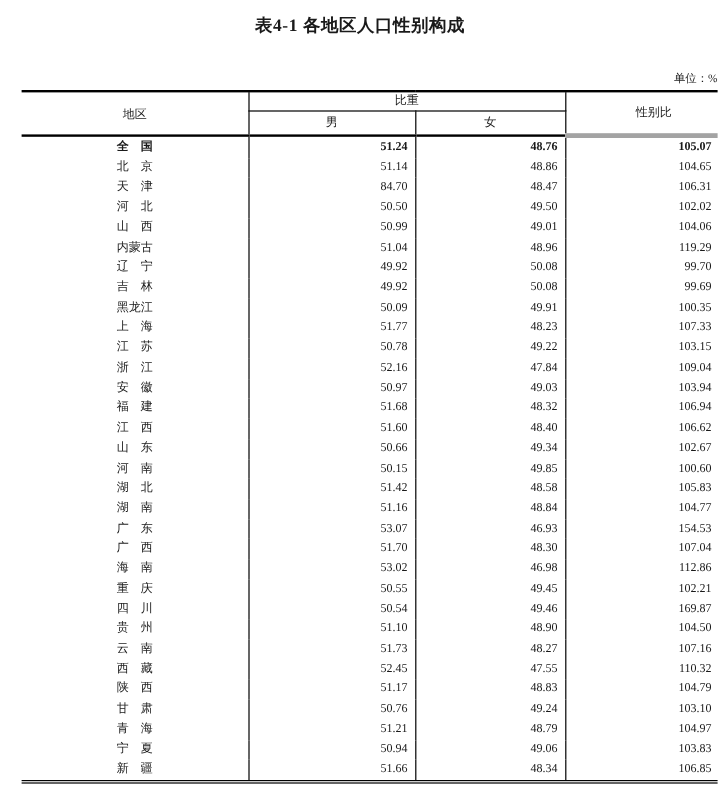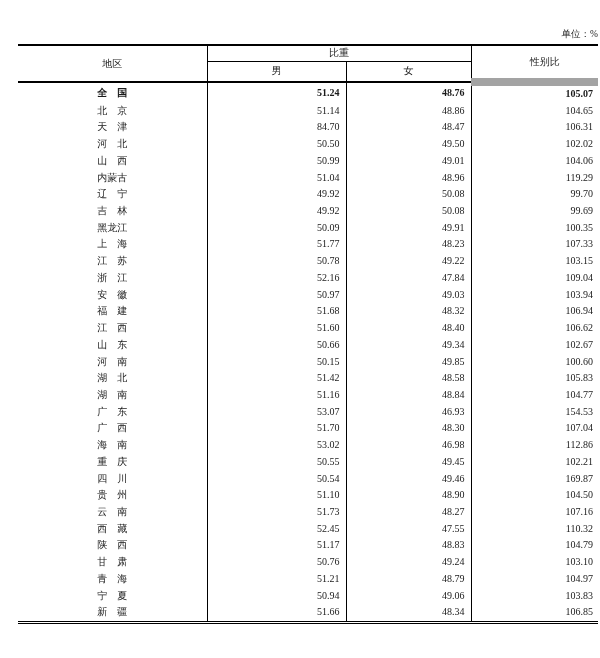--- a/index.html
+++ b/index.html
@@ -47,21 +47,21 @@
     font-size: 10px;
     text-align: center;
     vertical-align: middle;
     color: #1a1a1a;
   }
   tr.h1 { height: 16px; }
   tr.h2 { height: 21px; }
 
   th.region { border-right: 1px solid #000; border-bottom: 2px solid #000; }
   th.prop   { border-right: 1px solid #000; border-bottom: 1px solid #000; }
-  th.ratio  { border-bottom: 8px solid #a3a3a3; padding-left: 20px; }
+  th.ratio  { border-bottom: 4px solid #a3a3a3; padding-left: 20px; }
   th.male   { border-right: 1px solid #000; border-bottom: 2px solid #000; }
   th.female { border-right: 1px solid #000; border-bottom: 2px solid #000; }
 
   tbody td {
     font-size: 10px;
     height: 16.72px;
     line-height: 16.72px;
     padding: 0;
     white-space: nowrap;
     overflow: hidden;
@@ -77,20 +77,21 @@
     height: 2.5px;
     border-top: 1.4px solid #000;
     border-bottom: 1.4px solid #000;
   }
 </style>
 </head>
 <body>
 
 <div class="page">
 
+  <div class="title">表4-1 各地区人口性别构成</div>
 
   <div class="table-area">
 
     <div class="unit">单位：%</div>
 
     <table>
       <colgroup>
         <col class="c-region">
           <col class="c-male">
           <col class="c-female">

